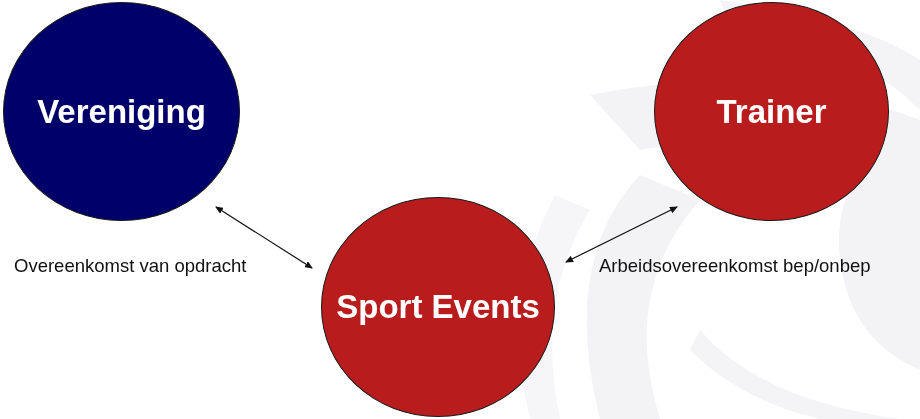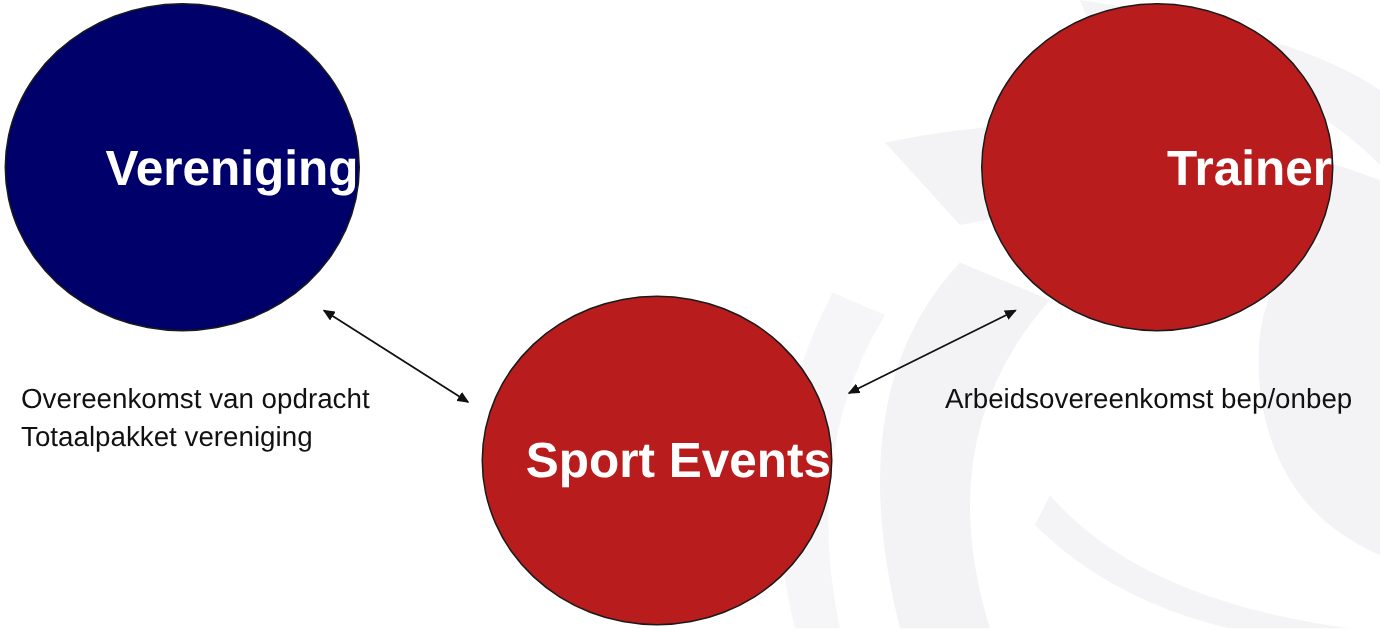--- a/index.html
+++ b/index.html
@@ -27,21 +27,21 @@
       z-index: 2;
       pointer-events: none;
     }
     .node {
       position: absolute;
       border-radius: 50%;
       box-sizing: border-box;
       border: 1px solid #1a1a1a;
       display: flex;
       align-items: center;
-      justify-content: flex-end;
+      justify-content: center;
       z-index: 1;
     }
     .node-label {
       color: #ffffff;
       font-weight: bold;
       font-size: 33px;
       letter-spacing: 0px;
       white-space: nowrap;
     }
     #node-vereniging {
@@ -67,21 +67,21 @@
       list-style: none;
       color: #111111;
       font-size: 18.5px;
       line-height: 25px;
       white-space: nowrap;
     }
     #list-vereniging {
       left: 14px; top: 253px;
     }
     #list-trainer {
-      left: 630px; top: 253px;
+      left: 599px; top: 253px;
     }
   </style>
 </head>
 <body>
 
 <svg class="watermark" viewBox="0 0 920 419" xmlns="http://www.w3.org/2000/svg">
   <path d="M 720 0 Q 860 20 920 60 L 920 110 Q 850 40 730 25 Z" fill="#f4f4f7"></path>
   <path d="M 590 95 Q 760 60 920 120 L 920 175 Q 780 120 640 150 Z" fill="#f3f3f6"></path>
   <path d="M 640 175 Q 560 260 600 419 L 660 419 Q 620 290 700 200 Z" fill="#f3f3f6"></path>
   <path d="M 555 195 Q 500 300 530 419 L 560 419 Q 535 300 590 210 Z" fill="#f6f6f8"></path>
@@ -106,18 +106,17 @@
     <marker id="arrowhead" markerWidth="8" markerHeight="7" refX="7" refY="3.5" orient="auto-start-reverse" markerUnits="userSpaceOnUse">
       <path d="M0,0 L8,3.5 L0,7 Z" fill="#111111"></path>
     </marker>
   </defs>
   <line x1="216" y1="207" x2="312" y2="268" stroke="#111111" stroke-width="1.2" marker-start="url(#arrowhead)" marker-end="url(#arrowhead)"></line>
   <line x1="677" y1="207" x2="566" y2="262" stroke="#111111" stroke-width="1.2" marker-start="url(#arrowhead)" marker-end="url(#arrowhead)"></line>
 </svg>
 
 <ul class="relation-list" id="list-vereniging">
   <li>Overeenkomst van opdracht</li>
-  <li>Totaalpakket vereniging</li>
 </ul>
 
 <ul class="relation-list" id="list-trainer">
   <li>Arbeidsovereenkomst bep/onbep</li>
 </ul>
 
 </body></html>

